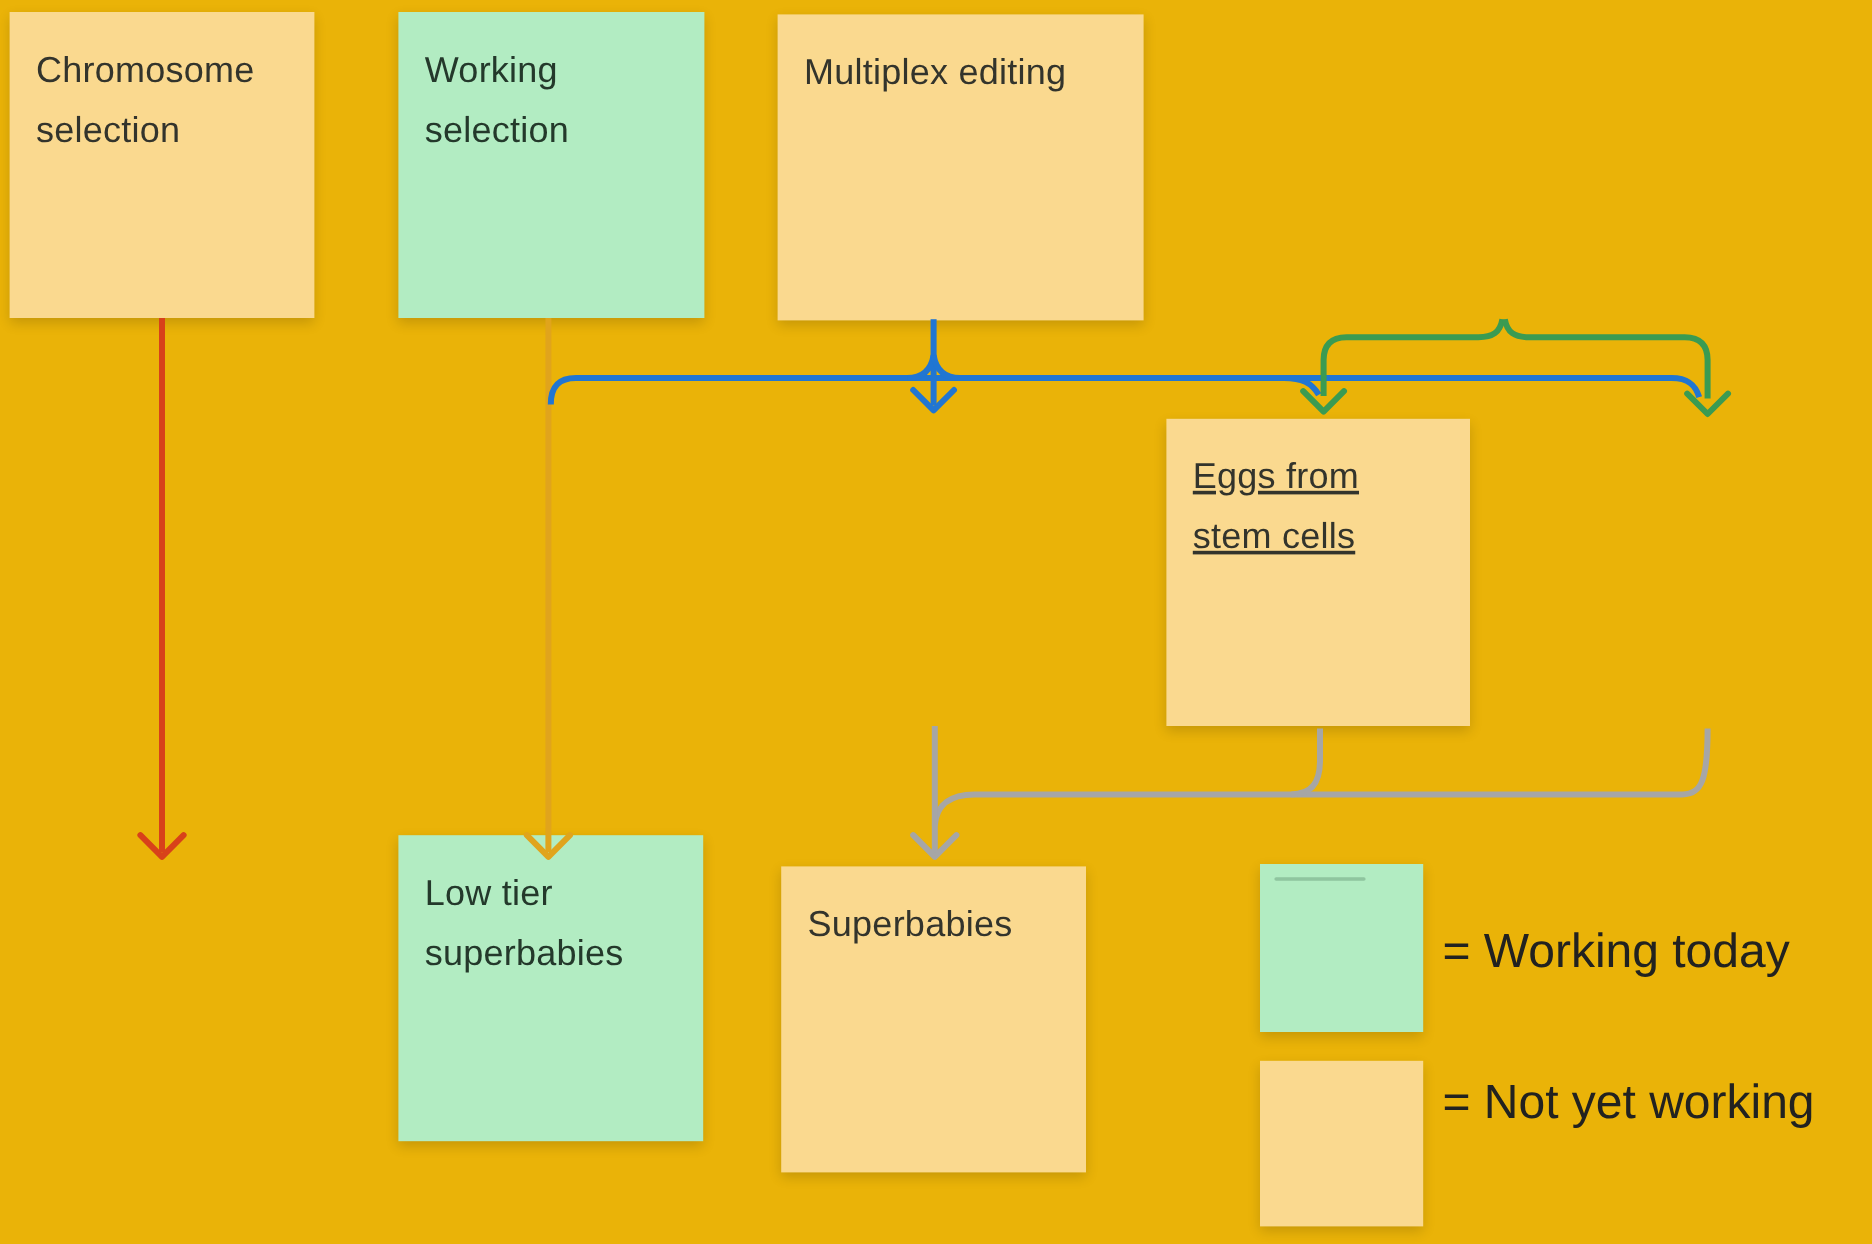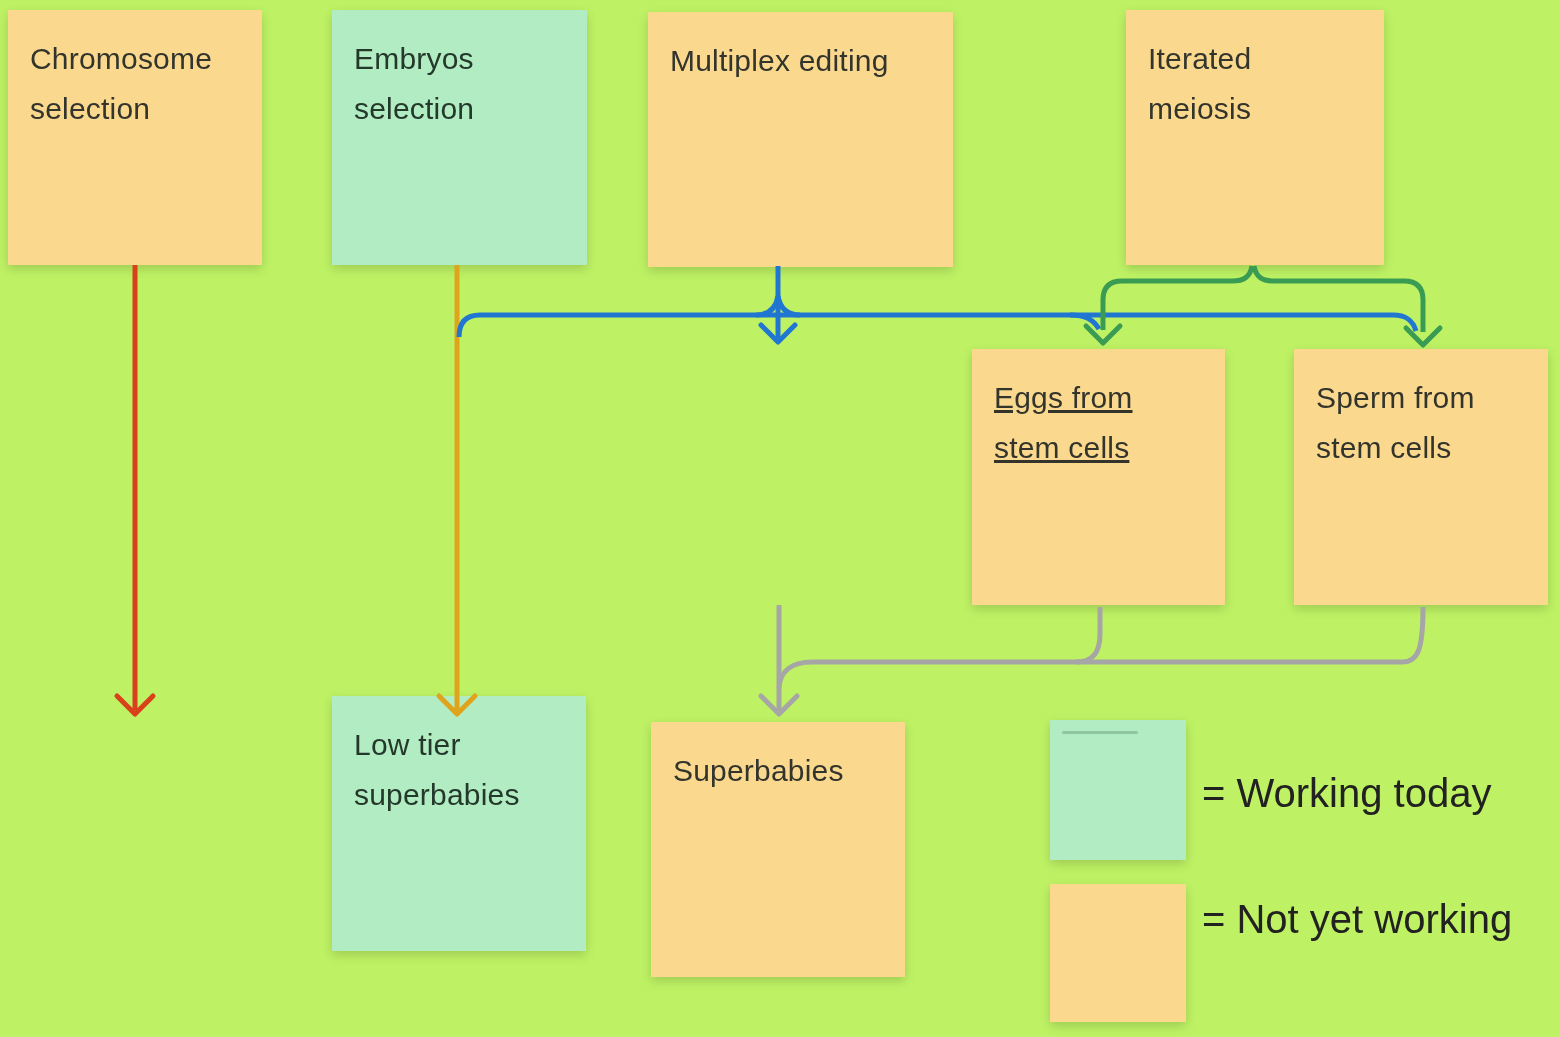--- a/index.html
+++ b/index.html
@@ -1,17 +1,17 @@
 <!DOCTYPE html>
 <html><head>
 <meta charset="utf-8">
 <style>
   html,body{margin:0;padding:0;background:#ffffff;}
   #canvas{
-    position:relative;width:1560px;height:1037px;background:#bef264;
+    position:relative;width:1560px;height:1037px;background:#eab308;
     font-family:"Liberation Sans","DejaVu Sans",sans-serif;overflow:hidden;
   }
   .sticky{
     position:absolute;box-sizing:border-box;
     padding:24px 22px 0 22px;
     font-size:30px;line-height:50px;font-weight:normal;
     color:#33342c;letter-spacing:0.2px;
     box-shadow:0 4px 10px rgba(0,0,0,0.16);
   }
   .sticky.yellow{background:#fad98f;}
@@ -34,34 +34,28 @@
 </style>
 </head>
 <body>
 
 <div id="canvas">
 
   <div class="sticky yellow" style="left:8px;top:10px;width:254px;height:255px;">
     <span>Chromosome selection</span>
   </div>
   <div class="sticky green" style="left:332px;top:10px;width:255px;height:255px;">
-    <span>Embryos selection</span>
+    <span>Working selection</span>
   </div>
   <div class="sticky yellow" style="left:648px;top:12px;width:305px;height:255px;">
     <span>Multiplex editing</span>
   </div>
-  <div class="sticky yellow" style="left:1126px;top:10px;width:258px;height:255px;">
-    <span>Iterated meiosis</span>
-  </div>
 
   <div class="sticky yellow" style="left:972px;top:349px;width:253px;height:256px;text-decoration:underline;">
     <span>Eggs from stem cells</span>
-  </div>
-  <div class="sticky yellow" style="left:1294px;top:349px;width:254px;height:256px;">
-    <span>Sperm from stem cells</span>
   </div>
 
   <div class="sticky green" style="left:332px;top:696px;width:254px;height:255px;">
     <span>Low tier superbabies</span>
   </div>
   <div class="sticky yellow" style="left:651px;top:722px;width:254px;height:255px;">
     <span>Superbabies</span>
   </div>
 
   <div class="swatch green" style="left:1050px;top:720px;width:136px;height:140px;"></div>

